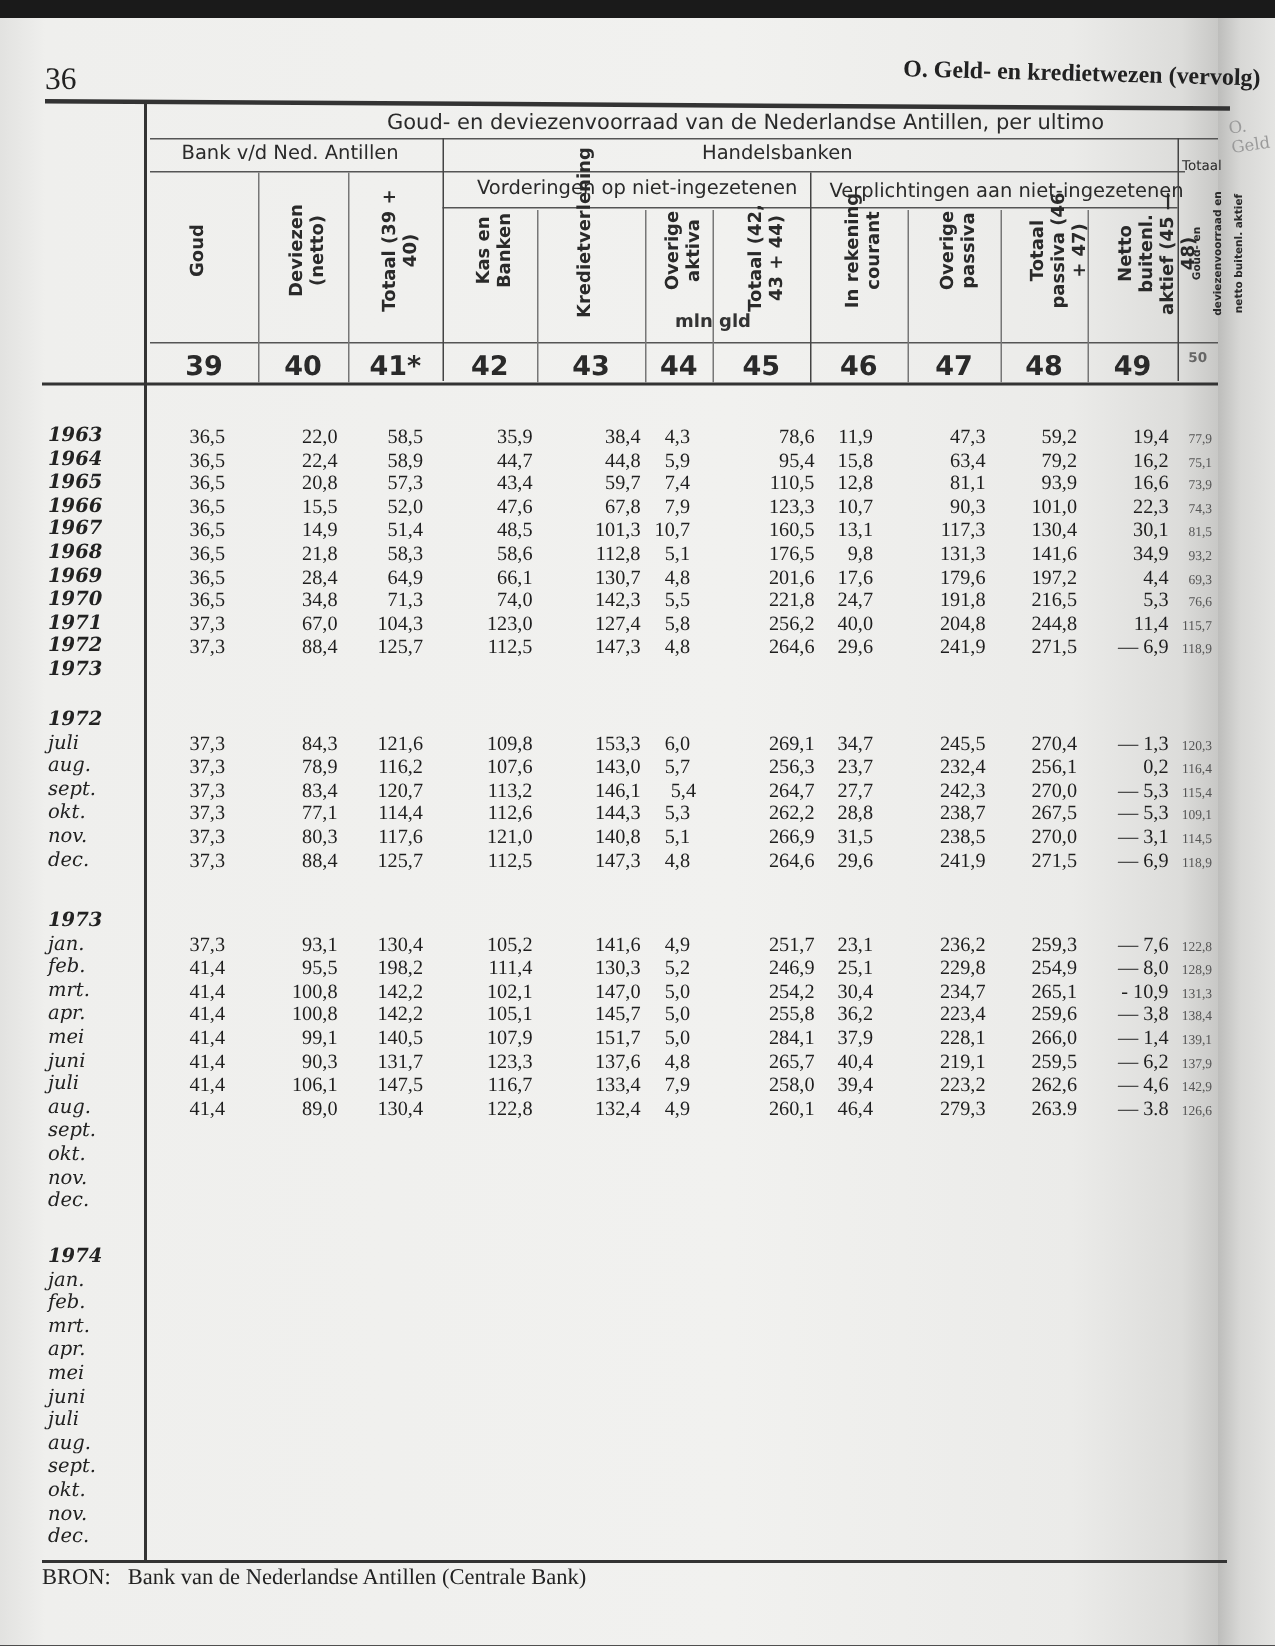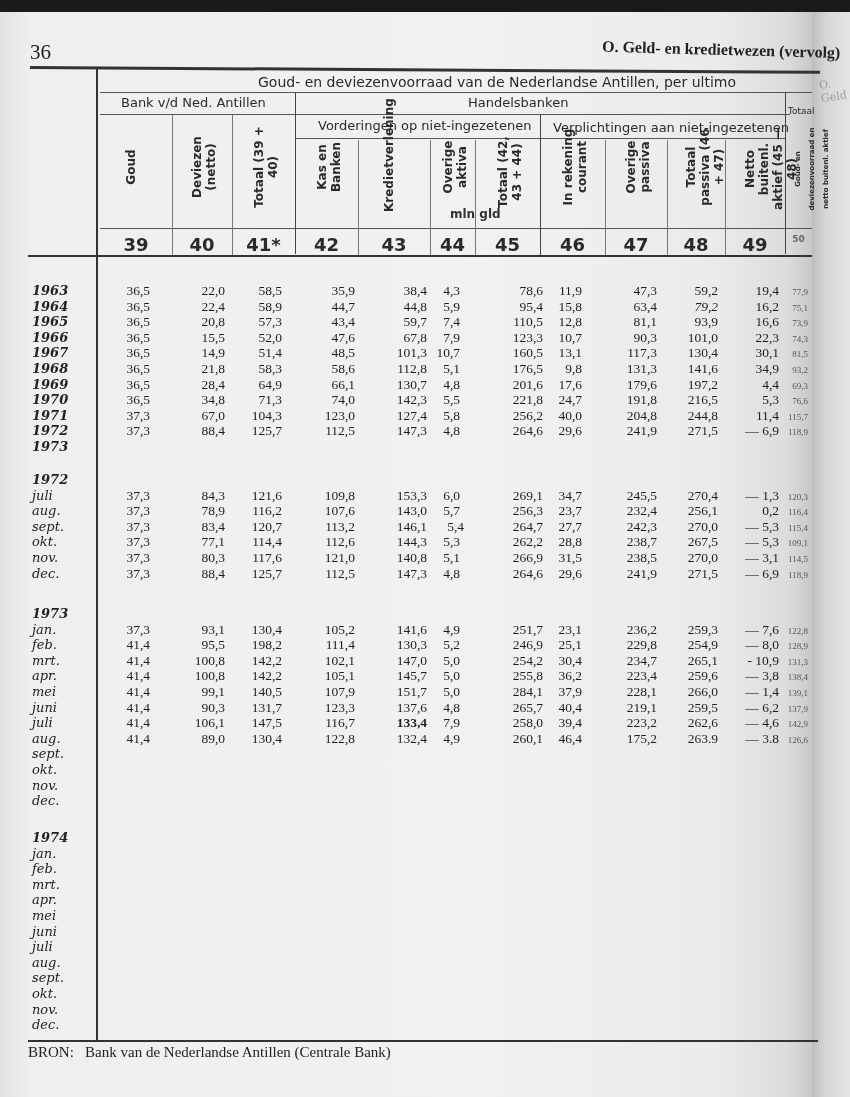--- a/index.html
+++ b/index.html
@@ -122,21 +122,21 @@
       <div class="yearrow" style="left: 0px; width: 812px; top: 298.6px;">
         <span class="cell" style="right: 662px;">36,5</span>
         <span class="cell" style="right: 587px;">22,4</span>
         <span class="cell" style="right: 530px;">58,9</span>
         <span class="cell" style="right: 457px;">44,7</span>
         <span class="cell" style="right: 385px;">44,8</span>
         <span class="cell" style="right: 352px;">5,9</span>
         <span class="cell" style="right: 269px;">95,4</span>
         <span class="cell" style="right: 230px;">15,8</span>
         <span class="cell" style="right: 155px;">63,4</span>
-        <span class="cell" style="right: 94px; font-style: italic;">79,2</span>
+        <span class="cell" style="right: 94px;">79,2</span>
         <span class="cell" style="right: 33px;">16,2</span>
         <span class="cell c50" style="right: 4px; top: 2px;">75,1</span>
       </div>
       <div class="rowlabel" style="top: 314.2px;">1965</div>
       <div class="yearrow" style="left: 0px; width: 812px; top: 314.2px;">
         <span class="cell" style="right: 662px;">36,5</span>
         <span class="cell" style="right: 587px;">20,8</span>
         <span class="cell" style="right: 530px;">57,3</span>
         <span class="cell" style="right: 457px;">43,4</span>
         <span class="cell" style="right: 385px;">59,7</span>
@@ -449,40 +449,40 @@
         <span class="cell" style="right: 94px;">259,5</span>
         <span class="cell" style="right: 33px;">— 6,2</span>
         <span class="cell c50" style="right: 4px; top: 2px;">137,9</span>
       </div>
       <div class="rowlabel" style="top: 715.2px; font-weight: normal;">juli</div>
       <div class="yearrow" style="left: 0px; width: 812px; top: 715.2px;">
         <span class="cell" style="right: 662px;">41,4</span>
         <span class="cell" style="right: 587px;">106,1</span>
         <span class="cell" style="right: 530px;">147,5</span>
         <span class="cell" style="right: 457px;">116,7</span>
-        <span class="cell" style="right: 385px; font-weight: bold;">133,4</span>
+        <span class="cell" style="right: 385px;">133,4</span>
         <span class="cell" style="right: 352px;">7,9</span>
         <span class="cell" style="right: 269px;">258,0</span>
         <span class="cell" style="right: 230px;">39,4</span>
         <span class="cell" style="right: 155px;">223,2</span>
         <span class="cell" style="right: 94px;">262,6</span>
         <span class="cell" style="right: 33px;">— 4,6</span>
         <span class="cell c50" style="right: 4px; top: 2px;">142,9</span>
       </div>
       <div class="rowlabel" style="top: 730.8px; font-weight: normal;">aug.</div>
       <div class="yearrow" style="left: 0px; width: 812px; top: 730.8px;">
         <span class="cell" style="right: 662px;">41,4</span>
         <span class="cell" style="right: 587px;">89,0</span>
         <span class="cell" style="right: 530px;">130,4</span>
         <span class="cell" style="right: 457px;">122,8</span>
         <span class="cell" style="right: 385px;">132,4</span>
         <span class="cell" style="right: 352px;">4,9</span>
         <span class="cell" style="right: 269px;">260,1</span>
         <span class="cell" style="right: 230px;">46,4</span>
-        <span class="cell" style="right: 155px;">175,2</span>
+        <span class="cell" style="right: 155px;">279,3</span>
         <span class="cell" style="right: 94px;">263.9</span>
         <span class="cell" style="right: 33px;">— 3.8</span>
         <span class="cell c50" style="right: 4px; top: 2px;">126,6</span>
       </div>
       <div class="rowlabel" style="top: 746.4px; font-weight: normal;">sept.</div>
       <div class="yearrow" style="left: 0px; width: 812px; top: 746.4px;">
         <span class="cell" style="right: 662px;"></span>
         <span class="cell" style="right: 587px;"></span>
         <span class="cell" style="right: 530px;"></span>
         <span class="cell" style="right: 457px;"></span>

